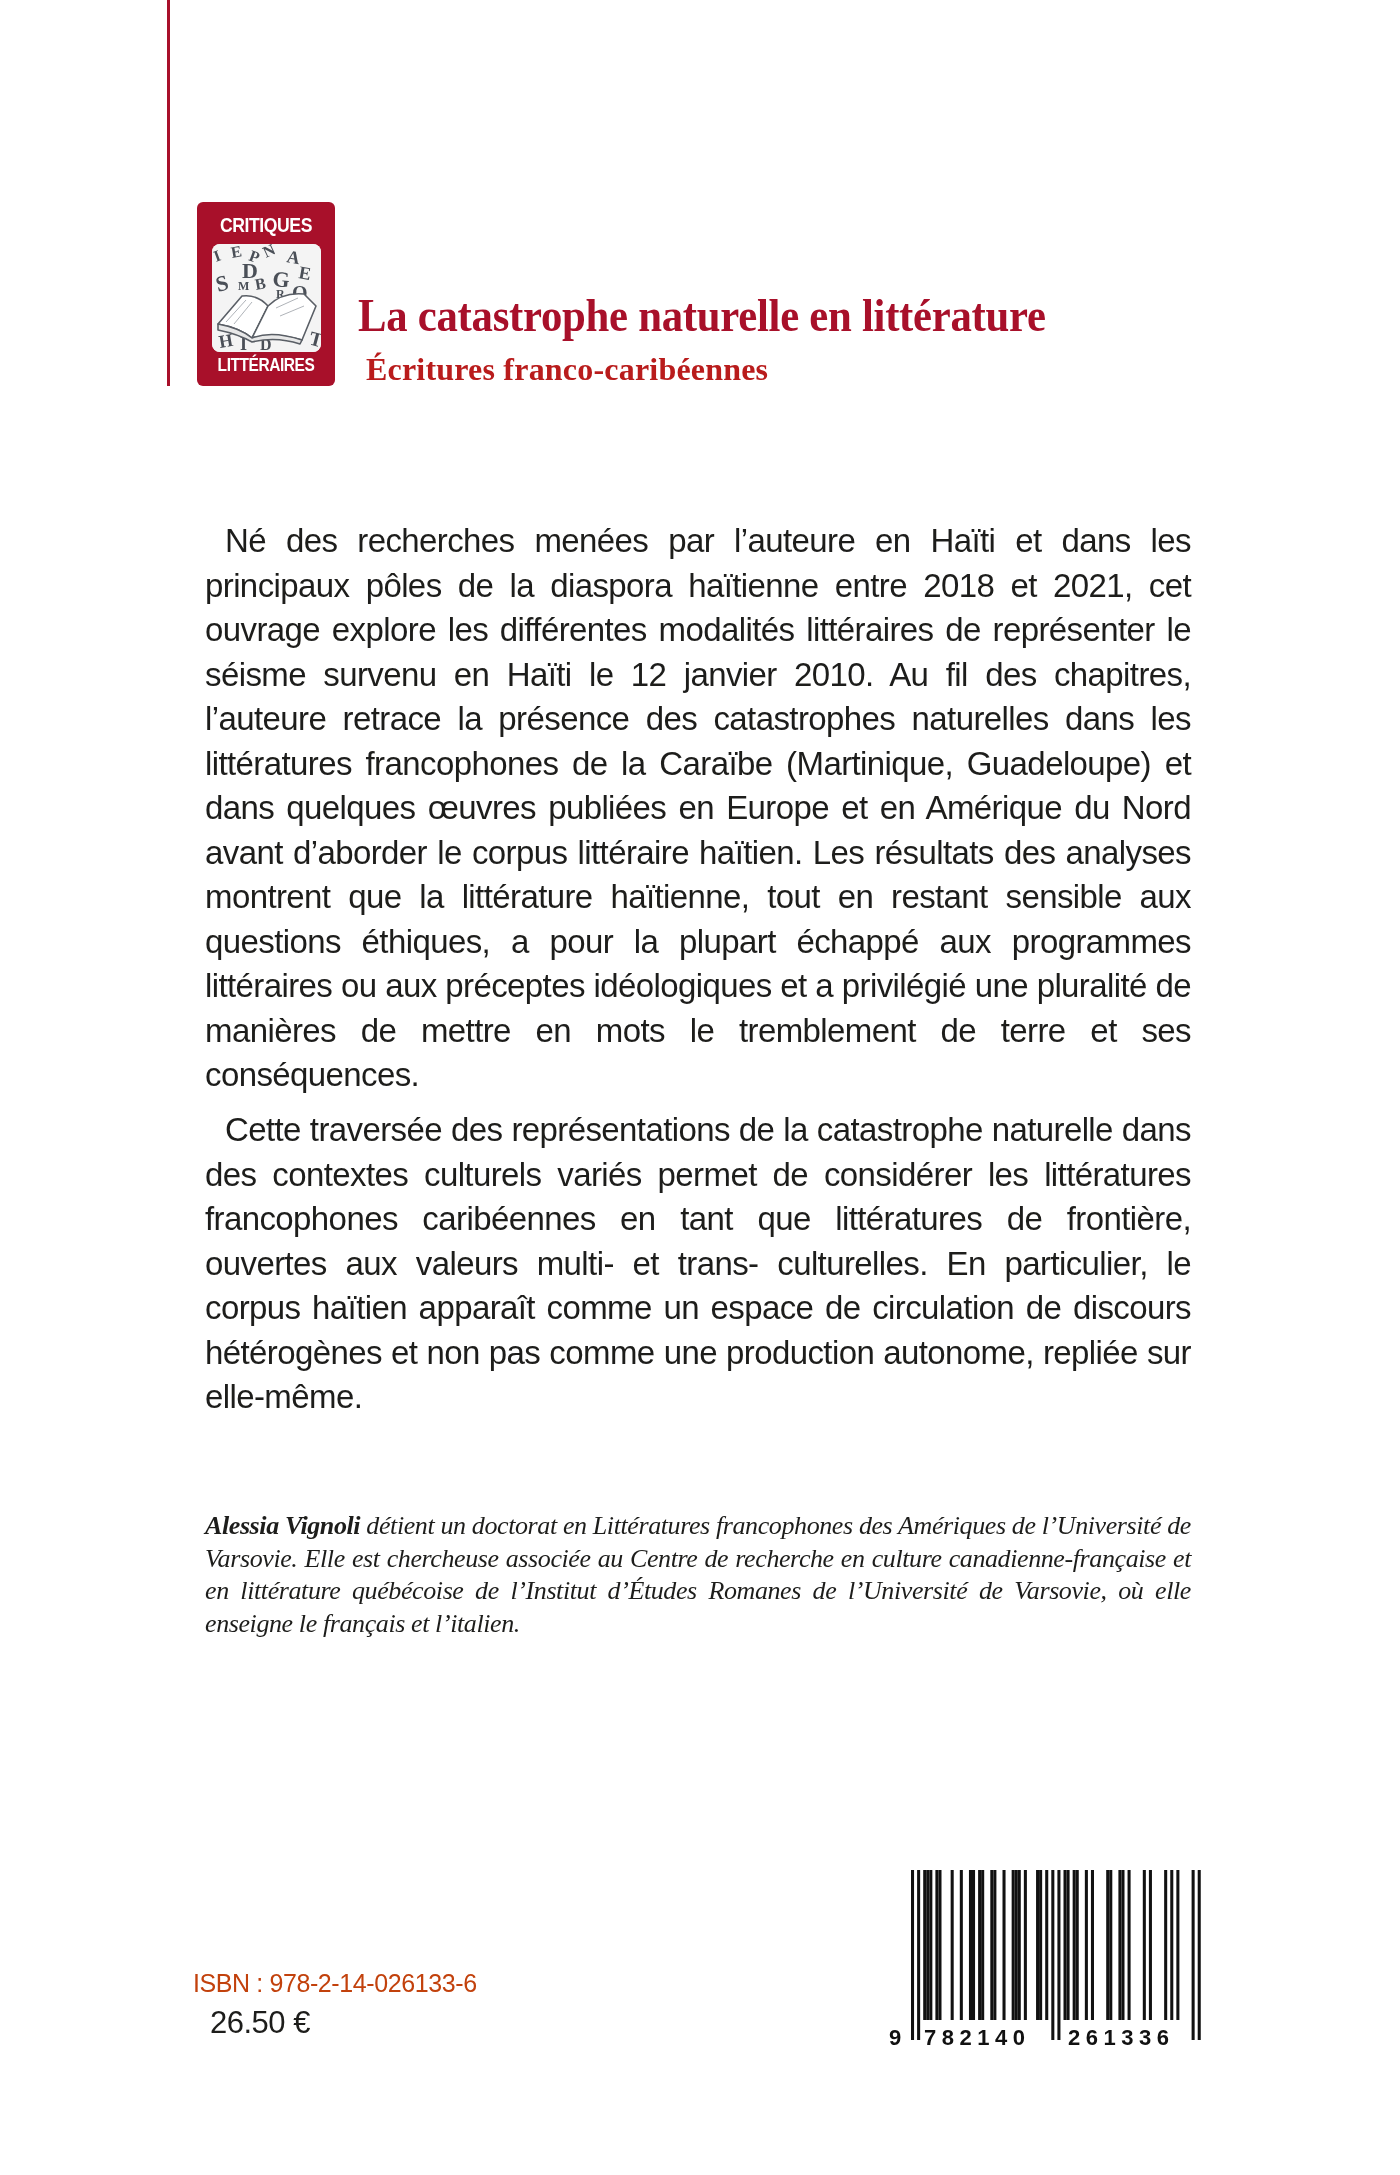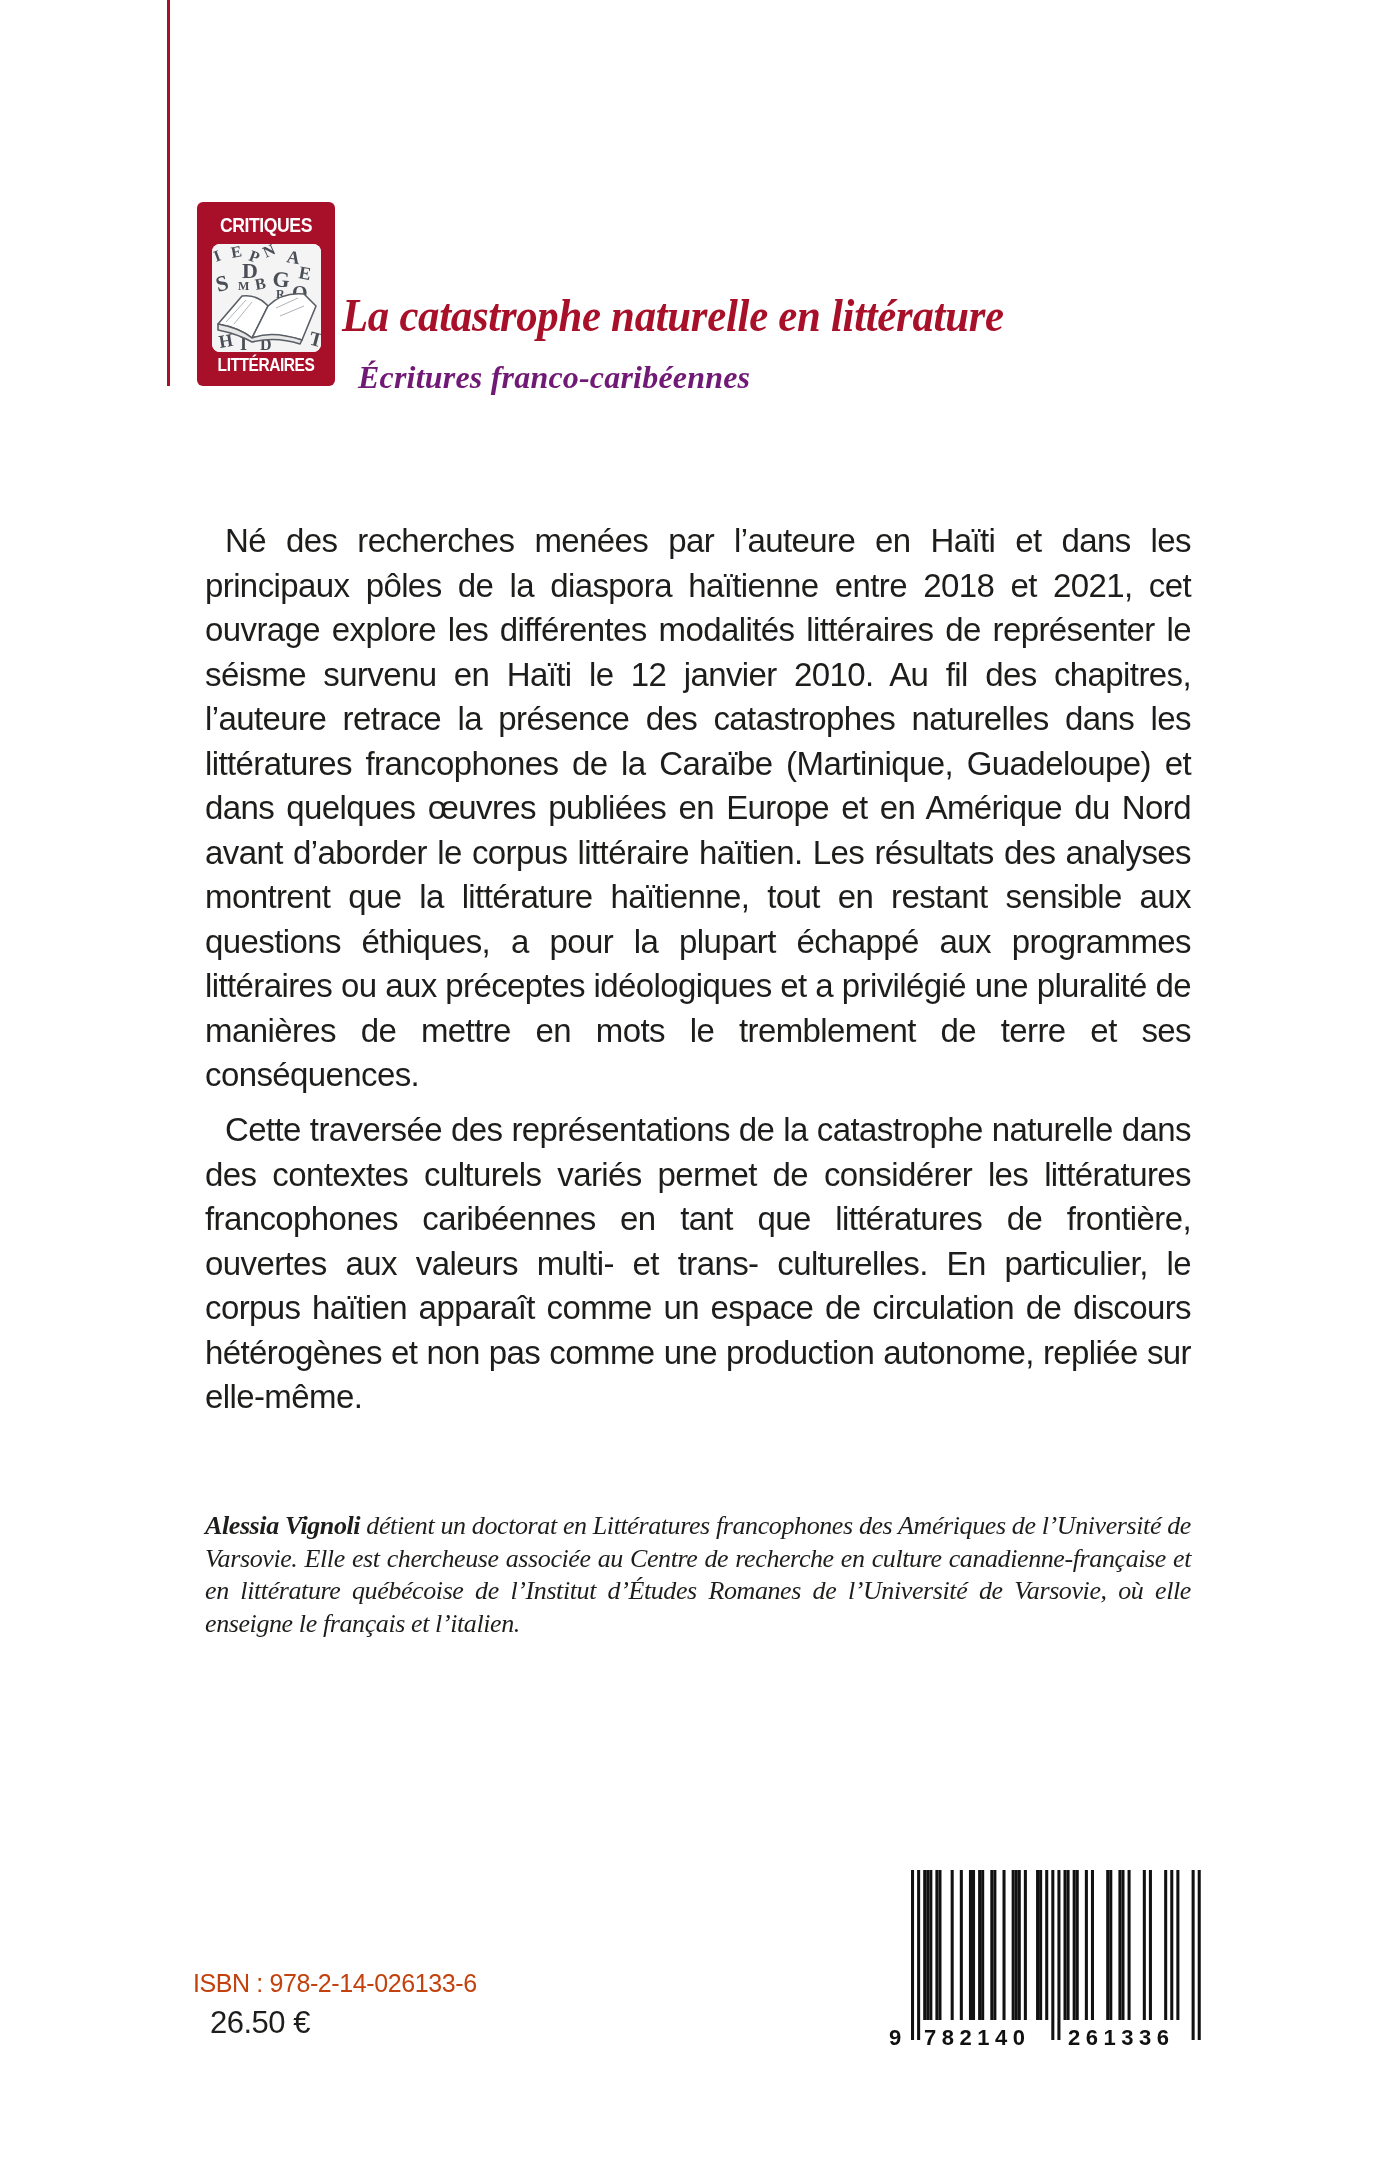--- a/index.html
+++ b/index.html
@@ -64,43 +64,42 @@
       border-radius: 8px;
       overflow: hidden;
     }
     .logo-panel svg {
       display: block;
       width: 100%;
       height: 100%;
     }
     .title-block {
       position: absolute;
-      left: 342px;
+      left: 358px;
       top: 290px;
       width: 900px;
-      font-style: italic;
     }
     .book-title {
       margin: 0;
       font-family: "Liberation Serif", serif;
       font-weight: bold;
       font-size: 46px;
       line-height: 52px;
       color: #a8102a;
       letter-spacing: -0.3px;
       transform-origin: left top;
       transform: scaleX(0.93);
       white-space: nowrap;
     }
     .book-subtitle {
-      margin: 16px;
+      margin: 8px;
       font-family: "Liberation Serif", serif;
       font-size: 32px;
       line-height: 38px;
-      color: #701a75;
+      color: #b91c1c;
       letter-spacing: 0.2px;
       white-space: nowrap;
     }
     .body-text {
       position: absolute;
       left: 193px;
       width: 1010px;
       font-size: 33px;
       line-height: 44.5px;
       text-align: justify;

